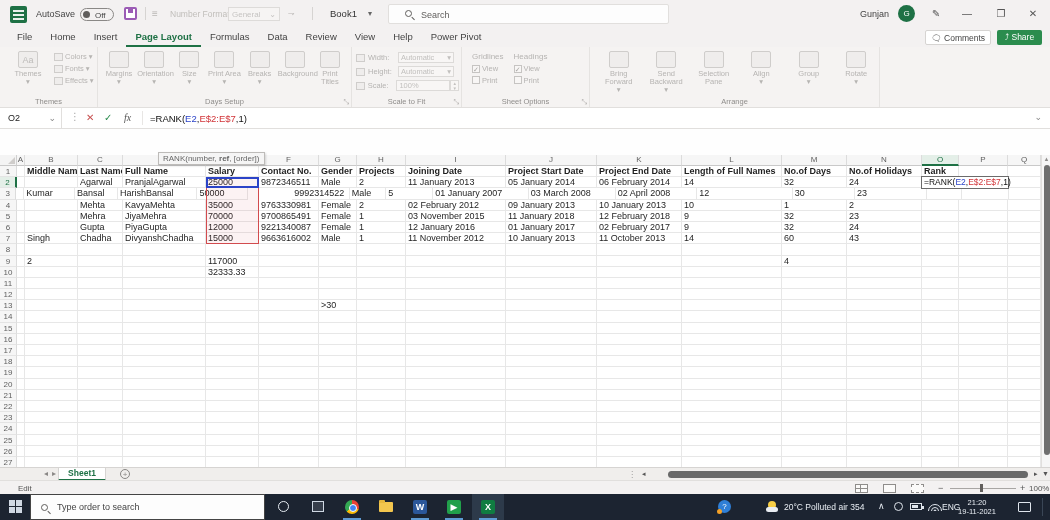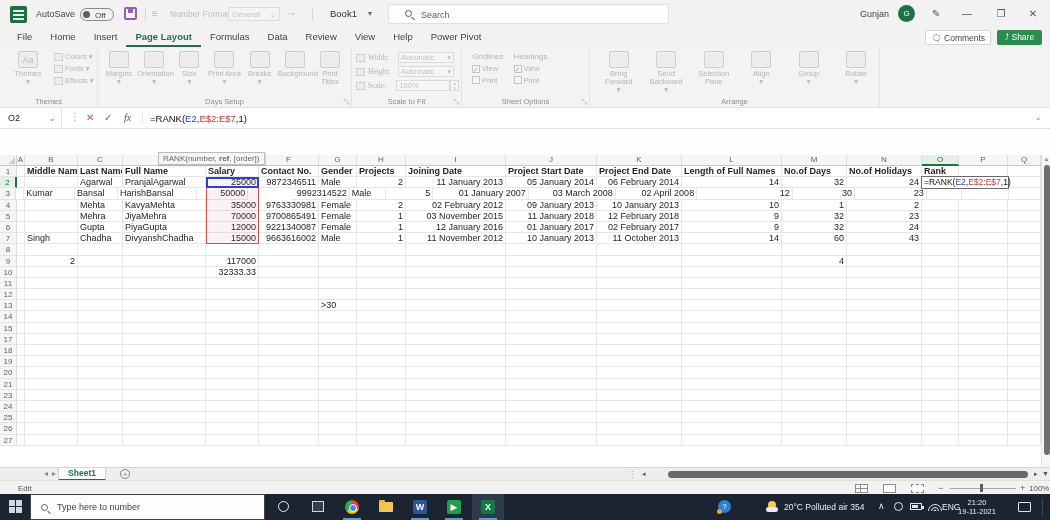--- a/index.html
+++ b/index.html
@@ -50,21 +50,21 @@
   .glabel { position:absolute; bottom:1px; left:0; right:0; text-align:center; font-size:7.5px; color:#8f8d8b; }
   .launcher { position:absolute; bottom:1px; right:2px; font-size:7px; color:#aaa8a6; }
   .dis { color:#b6b4b2; }
   .ricon { width:20px; height:17px; border:1px solid #cfcdcb; background:#efedec; border-radius:2px; margin:0 auto; color:#bdbbb9; font-size:9px; text-align:center; line-height:16px; }
   .bigbtn { float:left; width:44px; margin-top:4px; text-align:center; font-size:7.5px; color:#b6b4b2; line-height:8px; }
   .bigbtn .cap { margin-top:2px; }
   .smallrow { font-size:7.5px; color:#b6b4b2; height:12px; line-height:12px; white-space:nowrap; }
   .smallrow .si { display:inline-block; width:9px; height:8px; border:1px solid #cfcdcb; background:#efedec; margin-right:2px; vertical-align:middle; }
   .fitrow { display:flex; align-items:center; height:13px; font-size:7.5px; color:#b6b4b2; margin-top:1px; }
   .fitrow .si { width:9px; height:8px; border:1px solid #cfcdcb; background:#efedec; margin-right:3px; }
-  .fitrow .lab { width:30px;font-family:Liberation Serif, serif; }
+  .fitrow .lab { width:30px; }
   .fitbox { width:56px; height:11px; border:1px solid #dcdad8; background:#f8f6f5; color:#c2c0be; font-size:7.5px; line-height:10px; padding:0 2px; }
   .fitbox .cv { float:right; }
   .spin { width:9px; height:11px; border:1px solid #dcdad8; background:#f8f6f5; font-size:5px; color:#c2c0be; text-align:center; line-height:5px; }
   .cb { display:inline-block; width:8px; height:8px; border:1px solid #c6c4c2; background:#f8f6f5; margin-right:2px; vertical-align:-1px; font-size:7px; line-height:8px; text-align:center; color:#a8a6a4; }
   .chev-collapse { top:95px; left:1032px; color:#8f8d8b; font-size:9px; }
 
   
   #fbar { top:108px; left:0; width:1050px; height:21px; background:#fff; border-bottom:1px solid #e1dfdd; }
   .namebox { position:absolute; left:0; top:0; width:62px; height:20px; border-right:1px solid #e1dfdd; font-size:9px; color:#222; line-height:20px; padding-left:8px; }
   .namebox .nb-caret { position:absolute; right:5px; color:#888; }
@@ -81,21 +81,21 @@
   #grid { top:155px; left:0; width:1041px; height:312px; background:#fff; overflow:hidden; font-size:9px; }
   .grow { display:flex; height:11.2px; }
   .ghead { display:flex; height:11px; }
   .corner { width:17px; background:#f4f4f4; border-right:1px solid #d0d0d0; border-bottom:1px solid #c9c9c9; position:relative; }
   .corner i { position:absolute; right:1px; bottom:1px; width:0; height:0; border-left:7px solid transparent; border-bottom:7px solid #cfcdcb; }
   .colhdr { background:#f6f6f6; border-right:1px solid #dcdcdc; border-bottom:1px solid #c9c9c9; color:#5f5f5f; font-size:8px; text-align:center; line-height:10px; }
   .colhdr.sel { background:#e4efe8; color:#1e7145; border-bottom:2px solid #1e7145; line-height:9px; }
   .rowhdr { width:17px; background:#f6f6f6; border-right:1px solid #dcdcdc; border-bottom:1px solid #e4e4e4; color:#5f5f5f; font-size:8px; text-align:center; line-height:11px; }
   .rowhdr.sel { background:#e4efe8; color:#1e7145; border-right:2px solid #1e7145; }
   .cell { border-right:1px solid #e7e7e7; border-bottom:1px solid #e7e7e7; padding:0 2px; line-height:10.5px; white-space:nowrap; overflow:hidden; color:#1f1f1f; }
-  .cell.r { text-align:right; }
+  .cell.r { }
   .cell.b { font-weight:bold; }
   .ov { position:absolute; pointer-events:none; }
   #rangebox { border:1px solid #d24b4e; background:rgba(210,75,78,0.07); }
   #numrefbox { border:2px solid #2b43c8; }
   #editcell { background:#fff; border:1px solid #6b6b6b; font-size:8.5px; line-height:11px; padding-left:2px; white-space:nowrap; pointer-events:auto; }
   #vsb { top:155px; left:1041px; width:9px; height:312px; background:#f6f6f6; border-left:1px solid #e1dfdd; }
   #vsb .arr { position:absolute; left:1px; width:7px; text-align:center; color:#8f8d8b; font-size:6px; }
   #vsb .thumb { position:absolute; left:1.5px; top:10px; width:6px; height:290px; background:#6f6f6f; border-radius:3px; }
   #tooltip { top:152px; left:158px; height:13px; background:#f5f5f5; border:1px solid #bdbbb9; box-shadow:1px 1px 2px rgba(0,0,0,.15); font-size:8px; color:#666; line-height:11px; padding:0 4px; white-space:nowrap; z-index:6; }
 
@@ -660,20 +660,40 @@
         <div class="cell" style="width: 91px;"></div>
         <div class="cell" style="width: 85px;"></div>
         <div class="cell" style="width: 100px;"></div>
         <div class="cell" style="width: 65px;"></div>
         <div class="cell" style="width: 75px;"></div>
         <div class="cell" style="width: 37px;"></div>
         <div class="cell" style="width: 49px;"></div>
         <div class="cell" style="width: 33px;"></div>
       </div>
       <div class="grow">
+        <div class="rowhdr">16</div>
+        <div class="cell" style="width: 8px;"></div>
+        <div class="cell" style="width: 53px;"></div>
+        <div class="cell" style="width: 45px;"></div>
+        <div class="cell" style="width: 83px;"></div>
+        <div class="cell" style="width: 53px;"></div>
+        <div class="cell" style="width: 60px;"></div>
+        <div class="cell" style="width: 38px;"></div>
+        <div class="cell" style="width: 49px;"></div>
+        <div class="cell" style="width: 100px;"></div>
+        <div class="cell" style="width: 91px;"></div>
+        <div class="cell" style="width: 85px;"></div>
+        <div class="cell" style="width: 100px;"></div>
+        <div class="cell" style="width: 65px;"></div>
+        <div class="cell" style="width: 75px;"></div>
+        <div class="cell" style="width: 37px;"></div>
+        <div class="cell" style="width: 49px;"></div>
+        <div class="cell" style="width: 33px;"></div>
+      </div>
+      <div class="grow">
         <div class="rowhdr">17</div>
         <div class="cell" style="width: 8px;"></div>
         <div class="cell" style="width: 53px;"></div>
         <div class="cell" style="width: 45px;"></div>
         <div class="cell" style="width: 83px;"></div>
         <div class="cell" style="width: 53px;"></div>
         <div class="cell" style="width: 60px;"></div>
         <div class="cell" style="width: 38px;"></div>
         <div class="cell" style="width: 49px;"></div>
         <div class="cell" style="width: 100px;"></div>
@@ -741,20 +761,40 @@
         <div class="cell" style="width: 85px;"></div>
         <div class="cell" style="width: 100px;"></div>
         <div class="cell" style="width: 65px;"></div>
         <div class="cell" style="width: 75px;"></div>
         <div class="cell" style="width: 37px;"></div>
         <div class="cell" style="width: 49px;"></div>
         <div class="cell" style="width: 33px;"></div>
       </div>
       <div class="grow">
         <div class="rowhdr">21</div>
+        <div class="cell" style="width: 8px;"></div>
+        <div class="cell" style="width: 53px;"></div>
+        <div class="cell" style="width: 45px;"></div>
+        <div class="cell" style="width: 83px;"></div>
+        <div class="cell" style="width: 53px;"></div>
+        <div class="cell" style="width: 60px;"></div>
+        <div class="cell" style="width: 38px;"></div>
+        <div class="cell" style="width: 49px;"></div>
+        <div class="cell" style="width: 100px;"></div>
+        <div class="cell" style="width: 91px;"></div>
+        <div class="cell" style="width: 85px;"></div>
+        <div class="cell" style="width: 100px;"></div>
+        <div class="cell" style="width: 65px;"></div>
+        <div class="cell" style="width: 75px;"></div>
+        <div class="cell" style="width: 37px;"></div>
+        <div class="cell" style="width: 49px;"></div>
+        <div class="cell" style="width: 33px;"></div>
+      </div>
+      <div class="grow">
+        <div class="rowhdr">22</div>
         <div class="cell" style="width: 8px;"></div>
         <div class="cell" style="width: 53px;"></div>
         <div class="cell" style="width: 45px;"></div>
         <div class="cell" style="width: 83px;"></div>
         <div class="cell" style="width: 53px;"></div>
         <div class="cell" style="width: 60px;"></div>
         <div class="cell" style="width: 38px;"></div>
         <div class="cell" style="width: 49px;"></div>
         <div class="cell" style="width: 100px;"></div>
         <div class="cell" style="width: 91px;"></div>
@@ -902,21 +942,21 @@
 
   <div id="taskbar" class="abs">
     <div class="winlogo">
         <i style="left:0;top:0"></i>
         <i style="left:7px;top:0"></i>
         <i style="left:0;top:7px"></i>
         <i style="left:7px;top:7px"></i>
       </div>
     <div class="tsearch">
       <span class="mag"></span>
-      <span class="ph">Type here to number</span>
+      <span class="ph">Type order to search</span>
     </div>
     <div class="tb-app" style="left:268px">
         <span class="cortana-ic"></span>
       </div>
     <div class="tb-app" style="left:302px">
         <span class="taskview-ic"></span>
       </div>
     <div class="tb-app" style="left:336px">
         <span class="chrome-ic"></span>
         <span class="under"></span>

